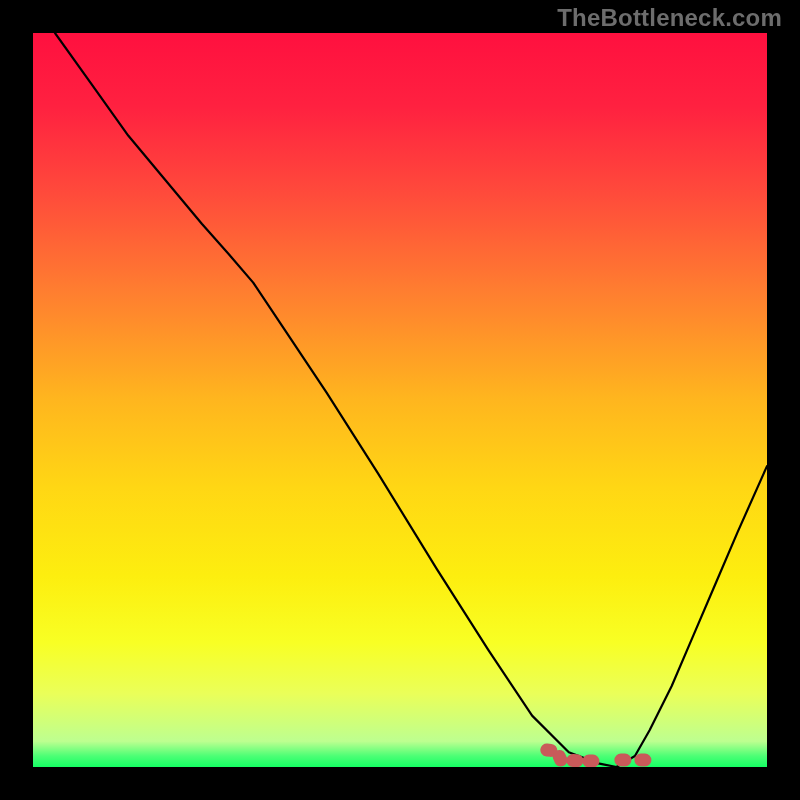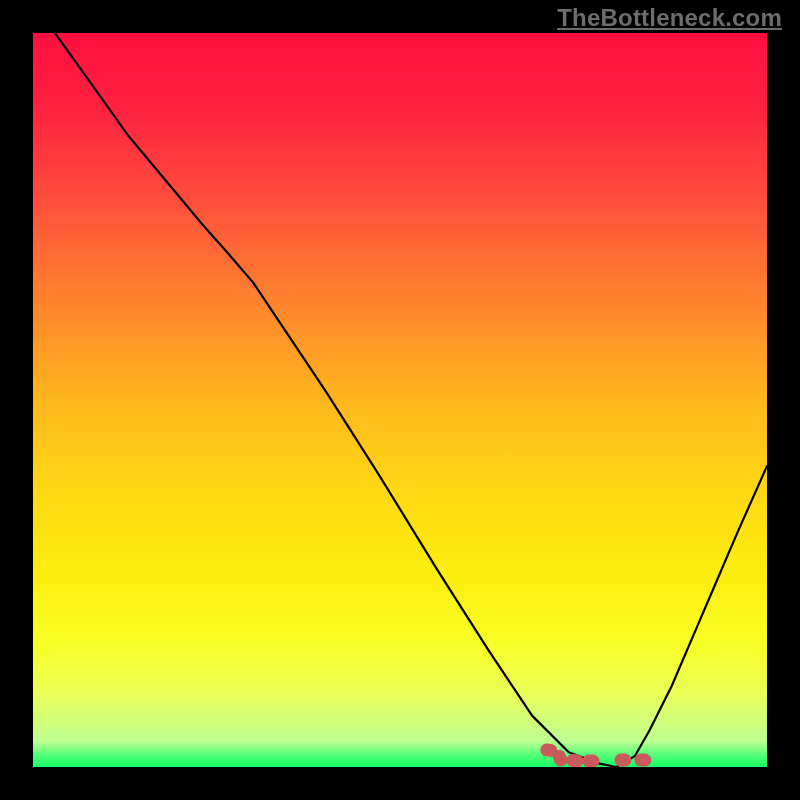--- a/index.html
+++ b/index.html
@@ -19,21 +19,20 @@
   }
   .watermark {
     position: absolute;
     top: 4px;
     right: 18px;
     color: #6d6d6d;
     font-size: 24px;
     font-weight: 600;
     letter-spacing: 0.2px;
     pointer-events: none;
-    text-decoration: underline;
   }
   .plot {
     position: absolute;
     left: 33px;
     top: 33px;
     width: 734px;
     height: 734px;
   }
   .plot svg {
     display: block;

